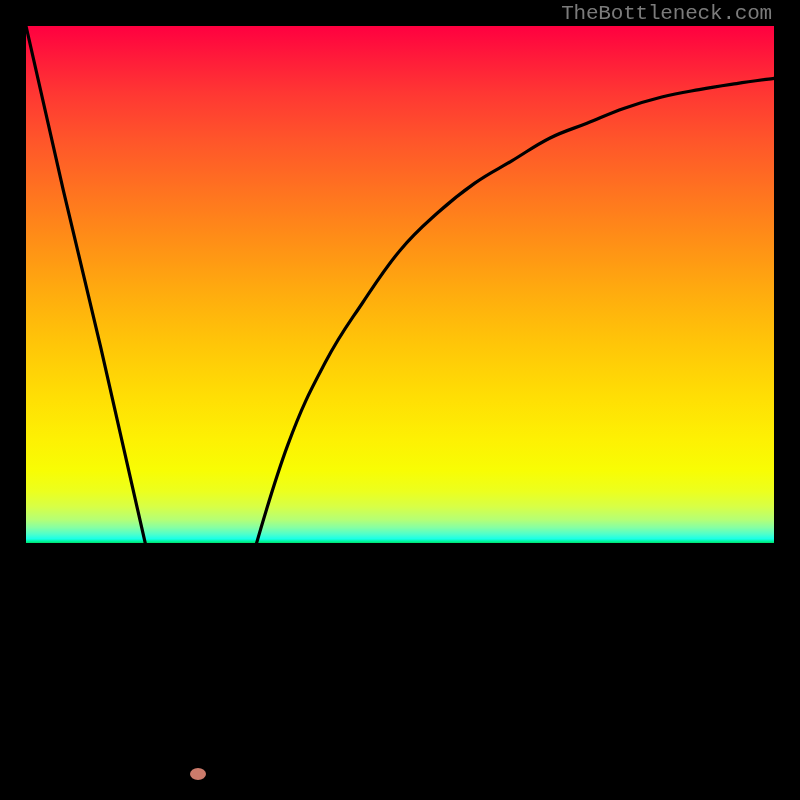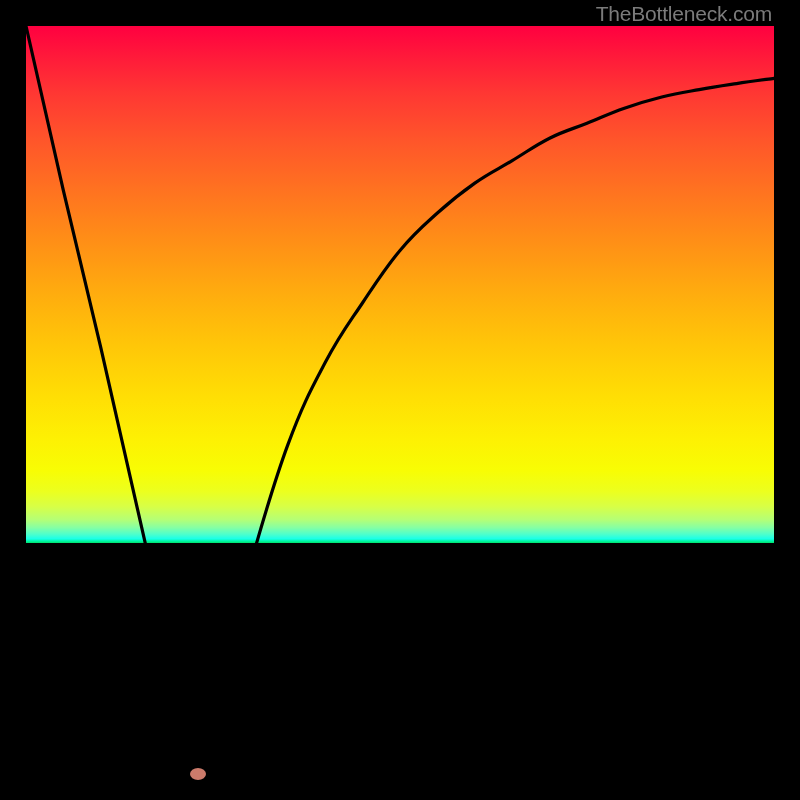--- a/index.html
+++ b/index.html
@@ -9,20 +9,21 @@
     height: 800px;
     background: #000;
     overflow: hidden;
     font-family: Arial, Helvetica, sans-serif;
   }
   .frame {
     position: relative;
     width: 800px;
     height: 569px;
     box-sizing: border-box;
+    font-family: Liberation Mono, monospace;
   }
   .border {
     position: absolute;
     top: 0; left: 0; right: 0; bottom: 0;
     border: 26px solid #000;
     box-sizing: border-box;
     pointer-events: none;
     z-index: 5;
   }
   .gradient {

